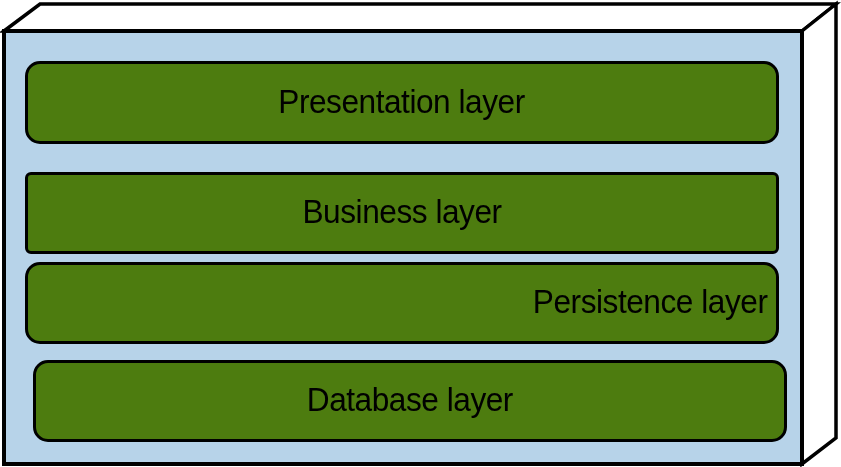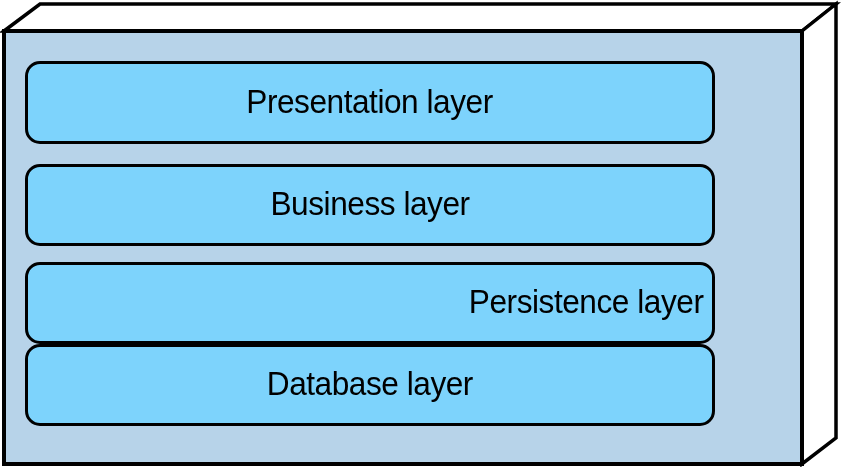--- a/index.html
+++ b/index.html
@@ -28,34 +28,34 @@
     stroke-linejoin: miter;
   }
   .slab rect.front {
     stroke: #000000;
     stroke-width: 4;
     stroke-linejoin: miter;
   }
   .layer {
     position: absolute;
     left: 25px;
-    width: 690px;
+    width: 754px;
     height: 82px;
     box-sizing: border-box;
-    background: #7dd3fc;
+    background: #4d7c0f;
     border: 3.5px solid #000000;
     border-radius: 15px;
     display: flex;
     align-items: center;
     justify-content: center;
   }
   .layer-1 { top: 61px; height: 83px; }
-  .layer-2 { top: 164px; }
+  .layer-2 { top: 172px; border-radius: 6px; }
   .layer-3 { top: 262px; justify-content: flex-end; }
-  .layer-4 { top: 344px; }
+  .layer-4 { top: 360px; margin-left: 8px; }
   .layer .label {
     font-size: 34px;
     font-weight: 400;
     color: #000000;
     letter-spacing: -0.5px;
     transform: scaleX(0.93);
     white-space: nowrap;
     line-height: 1;
     padding-bottom: 4px;
   }

